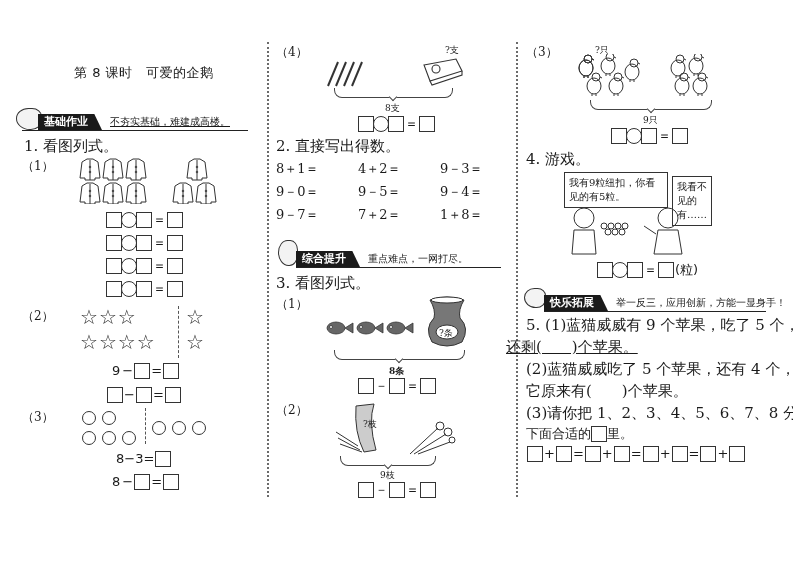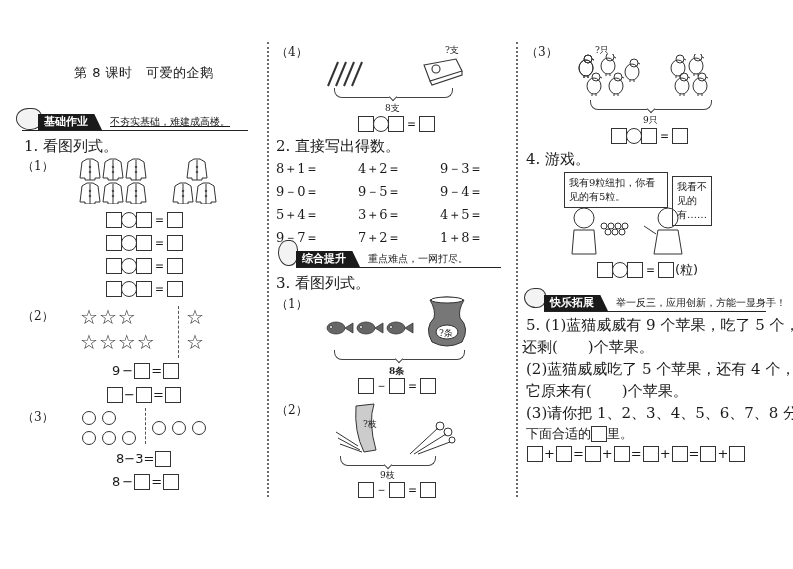--- a/index.html
+++ b/index.html
@@ -171,25 +171,20 @@
   <div class="mathrow" style="margin-bottom:5px;">
       <span>8＋1＝</span>
       <span>4＋2＝</span>
       <span>9－3＝</span>
     </div>
   <div class="mathrow" style="margin-bottom:5px;">
       <span>9－0＝</span>
       <span>9－5＝</span>
       <span>9－4＝</span>
     </div>
-  <div class="mathrow" style="margin-bottom:5px;">
-      <span>5＋4＝</span>
-      <span>3＋6＝</span>
-      <span>4＋5＝</span>
-    </div>
   <div class="mathrow">
       <span>9－7＝</span>
       <span>7＋2＝</span>
       <span>1＋8＝</span>
     </div>
 </div>
 
 <div class="mascot" style="left:278px; top:240px; width:20px; height:26px;"></div>
 <div class="banner" style="left:296px; top:250px;">
   <span class="tag">综合提升</span>
@@ -319,21 +314,21 @@
 </div>
 
 <div class="mascot" style="left:524px; top:288px; width:22px; height:20px;"></div>
 <div class="banner" style="left:544px; top:294px;">
   <span class="tag">快乐拓展</span>
   <span class="motto">举一反三，应用创新，方能一显身手！</span>
 </div>
 <div class="banner-line" style="left:544px; top:311px; width:222px;"></div>
 
 <div class="abs q" style="left:526px; top:316px;">5. (1)蓝猫威威有 9 个苹果，吃了 5 个，</div>
-<div class="abs q" style="left:522px; top:338px;">还剩(　　)个苹果。</div>
+<div class="abs q" style="left:506px; top:338px;text-decoration:underline;">还剩(　　)个苹果。</div>
 <div class="abs q" style="left:526px; top:360px;">(2)蓝猫威威吃了 5 个苹果，还有 4 个，</div>
 <div class="abs q" style="left:526px; top:382px;">它原来有(　　)个苹果。</div>
 <div class="abs q" style="left:526px; top:404px;">(3)请你把 1、2、3、4、5、6、7、8 分别填入</div>
 <div class="abs eq" style="left:526px; top:425px;">
   <span>下面合适的</span>
     <span class="sq"></span>
     <span>里。</span>
 </div>
 <div class="abs eq" style="left:527px; top:446px;">
   <span class="sq"></span>

